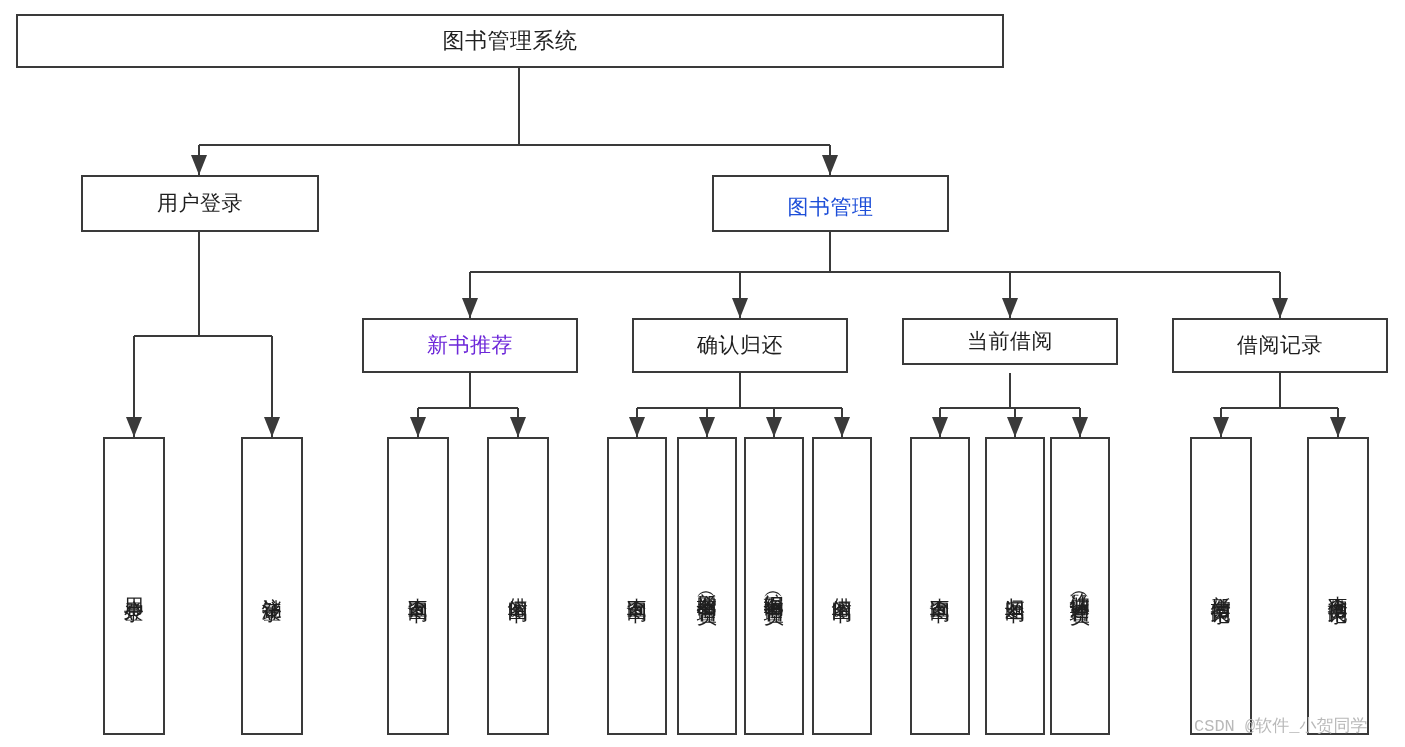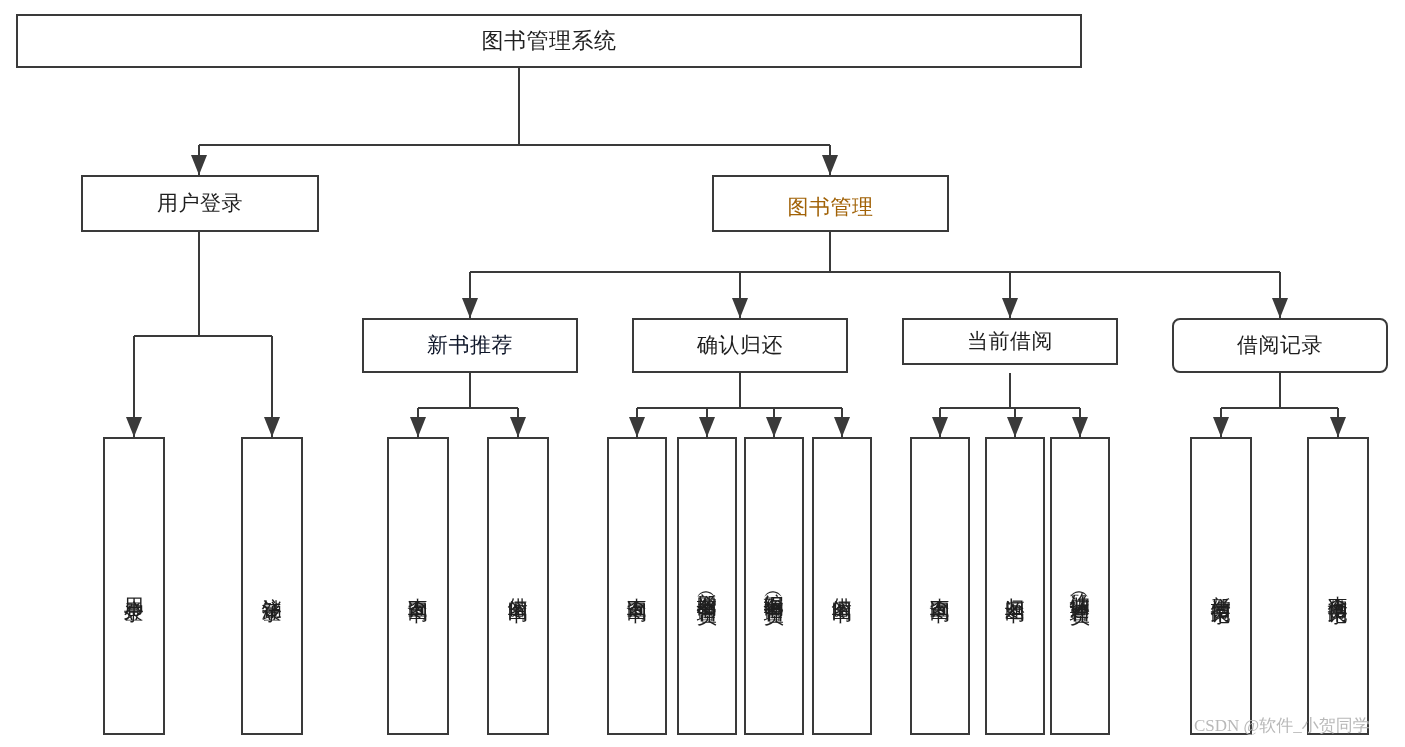--- a/index.html
+++ b/index.html
@@ -60,21 +60,21 @@
     writing-mode: vertical-rl;
     text-orientation: upright;
     font-size: 20px;
     line-height: 1.12;
     letter-spacing: 2px;
     max-height: 100%;
     white-space: nowrap;
   }
   .watermark {
     position: absolute;
-    font-family: Liberation Serif, serif;
+    font-family: Liberation Mono, monospace;
     font-size: 17px;
     color: #b9b9b9;
     white-space: nowrap;
     pointer-events: none;
     user-select: none;
   }
 </style>
 </head>
 <body>
 
@@ -127,39 +127,39 @@
       <line x1="1080" y1="408" x2="1080" y2="437" stroke="#3a3a3a" stroke-width="2.4" shape-rendering="crispEdges"></line>
       <polygon points="1072,417 1088,417 1080,437" fill="#3a3a3a"></polygon>
       <line x1="1280" y1="373" x2="1280" y2="408" stroke="#3a3a3a" stroke-width="2.4" shape-rendering="crispEdges"></line>
       <line x1="1221" y1="408" x2="1338" y2="408" stroke="#3a3a3a" stroke-width="2.4" shape-rendering="crispEdges"></line>
       <line x1="1221" y1="408" x2="1221" y2="437" stroke="#3a3a3a" stroke-width="2.4" shape-rendering="crispEdges"></line>
       <polygon points="1213,417 1229,417 1221,437" fill="#3a3a3a"></polygon>
       <line x1="1338" y1="408" x2="1338" y2="437" stroke="#3a3a3a" stroke-width="2.4" shape-rendering="crispEdges"></line>
       <polygon points="1330,417 1346,417 1338,437" fill="#3a3a3a"></polygon>
     </svg>
   <div id="node-layer">
-      <div class="node-box horizontal root" style="left: 16px; top: 14px; width: 1066px; height: 54px; border-color: rgb(58, 58, 58); background: rgb(255, 255, 255);">
+      <div class="node-box horizontal root" style="left: 16px; top: 14px; width: 988px; height: 54px; border-color: rgb(58, 58, 58); background: rgb(255, 255, 255);">
         <span class="node-label" style="color: rgb(31, 31, 31);">图书管理系统</span>
       </div>
       <div class="node-box horizontal" style="left: 81px; top: 175px; width: 238px; height: 57px; border-color: rgb(58, 58, 58); background: rgb(255, 255, 255);">
         <span class="node-label" style="color: rgb(31, 31, 31);">用户登录</span>
       </div>
       <div class="node-box horizontal" style="left: 712px; top: 175px; width: 237px; height: 57px; border-color: rgb(58, 58, 58); background: rgb(255, 255, 255);">
-        <span class="node-label" style="color: #a16207; margin-top: 8px;">图书管理</span>
+        <span class="node-label" style="color: #1d4ed8; margin-top: 8px;">图书管理</span>
       </div>
       <div class="node-box horizontal" style="left: 362px; top: 318px; width: 216px; height: 55px; border-color: rgb(58, 58, 58); background: rgb(255, 255, 255);">
-        <span class="node-label" style="color: #0f172a;">新书推荐</span>
+        <span class="node-label" style="color: #6d28d9;">新书推荐</span>
       </div>
       <div class="node-box horizontal" style="left: 632px; top: 318px; width: 216px; height: 55px; border-color: rgb(58, 58, 58); background: rgb(255, 255, 255);">
         <span class="node-label" style="color: rgb(31, 31, 31);">确认归还</span>
       </div>
       <div class="node-box horizontal" style="left: 902px; top: 318px; width: 216px; height: 47px; border-color: rgb(58, 58, 58); background: rgb(255, 255, 255);">
         <span class="node-label" style="color: rgb(31, 31, 31);">当前借阅</span>
       </div>
-      <div class="node-box horizontal" style="left: 1172px; top: 318px; width: 216px; height: 55px; border-color: rgb(58, 58, 58); background: rgb(255, 255, 255); border-radius: 8px;">
+      <div class="node-box horizontal" style="left: 1172px; top: 318px; width: 216px; height: 55px; border-color: rgb(58, 58, 58); background: rgb(255, 255, 255);">
         <span class="node-label" style="color: rgb(31, 31, 31);">借阅记录</span>
       </div>
       <div class="node-box vertical" style="left: 103px; top: 437px; width: 62px; height: 298px; border-color: rgb(58, 58, 58); background: rgb(255, 255, 255);">
         <span class="node-label" style="color: rgb(31, 31, 31);">用户登录</span>
       </div>
       <div class="node-box vertical" style="left: 241px; top: 437px; width: 62px; height: 298px; border-color: rgb(58, 58, 58); background: rgb(255, 255, 255);">
         <span class="node-label" style="color: rgb(31, 31, 31);">注销登录</span>
       </div>
       <div class="node-box vertical" style="left: 387px; top: 437px; width: 62px; height: 298px; border-color: rgb(58, 58, 58); background: rgb(255, 255, 255);">
         <span class="node-label" style="color: rgb(31, 31, 31);">查询图书</span>

